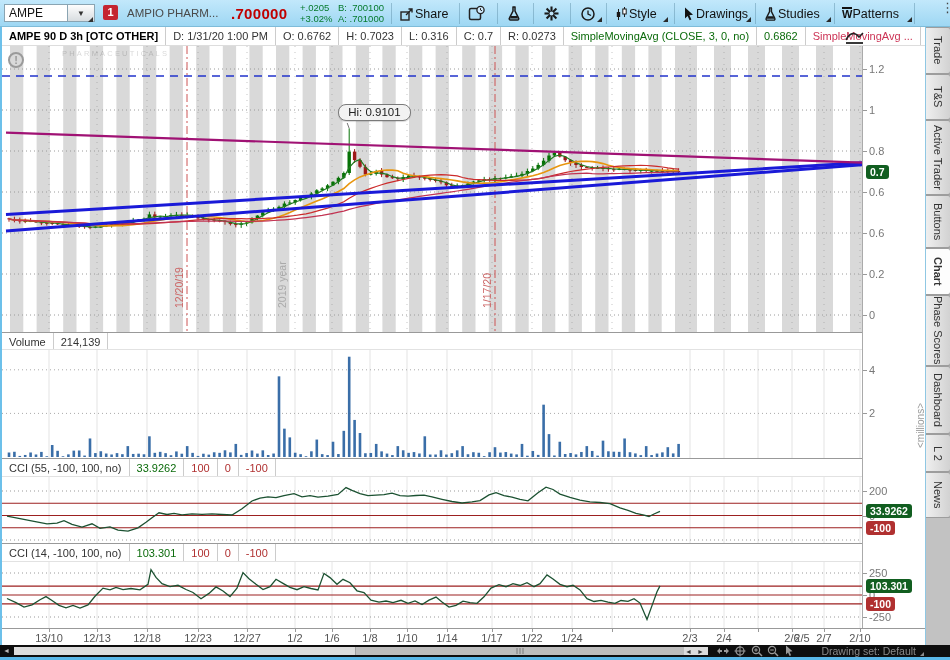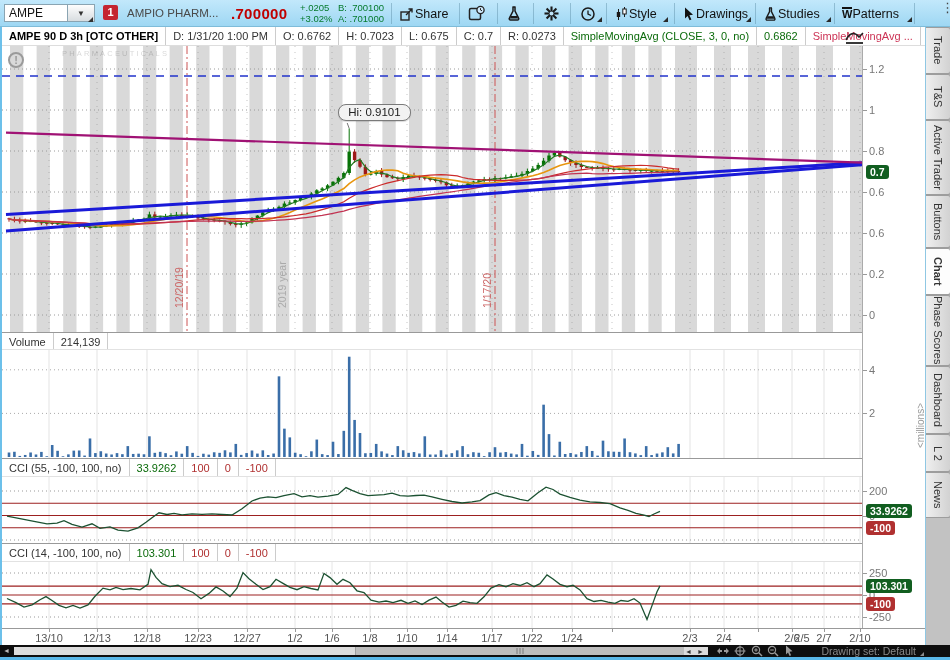--- a/index.html
+++ b/index.html
@@ -175,21 +175,21 @@
     <div class="overflow-dots">⋮</div>
   </div>
 
   <div class="chart-region">
 
     <div class="hdr-row" style="top:0; height:19px; border-bottom:1px solid #ddd;" id="main-header">
         <span class="hdr-cell" style="color: rgb(0, 0, 0); font-weight: bold;">AMPE 90 D 3h [OTC OTHER]</span>
         <span class="hdr-cell" style="color: rgb(51, 51, 51);">D: 1/31/20 1:00 PM</span>
         <span class="hdr-cell" style="color: rgb(51, 51, 51);">O: 0.6762</span>
         <span class="hdr-cell" style="color: rgb(51, 51, 51);">H: 0.7023</span>
-        <span class="hdr-cell" style="color: rgb(51, 51, 51);">L: 0.675</span>
+        <span class="hdr-cell" style="color: rgb(51, 51, 51);">L: 0.316</span>
         <span class="hdr-cell" style="color: rgb(51, 51, 51);">C: 0.7</span>
         <span class="hdr-cell" style="color: rgb(51, 51, 51);">R: 0.0273</span>
         <span class="hdr-cell" style="color: rgb(11, 107, 11);">SimpleMovingAvg (CLOSE, 3, 0, no)</span>
         <span class="hdr-cell" style="color: rgb(11, 107, 11);">0.6862</span>
         <span class="hdr-cell" style="color: rgb(204, 51, 85);">SimpleMovingAvg ...</span>
       </div>
     <svg width="22" height="16" viewBox="0 0 22 16" style="position:absolute; left:842px; top:2px;">
       <path d="M2 11 C6 3, 11 3, 15 8 L19 4" fill="none" stroke="#222" stroke-width="1.6"></path>
       <line x1="2" y1="14" x2="19" y2="14" stroke="#222" stroke-width="1.8"></line>
     </svg>

